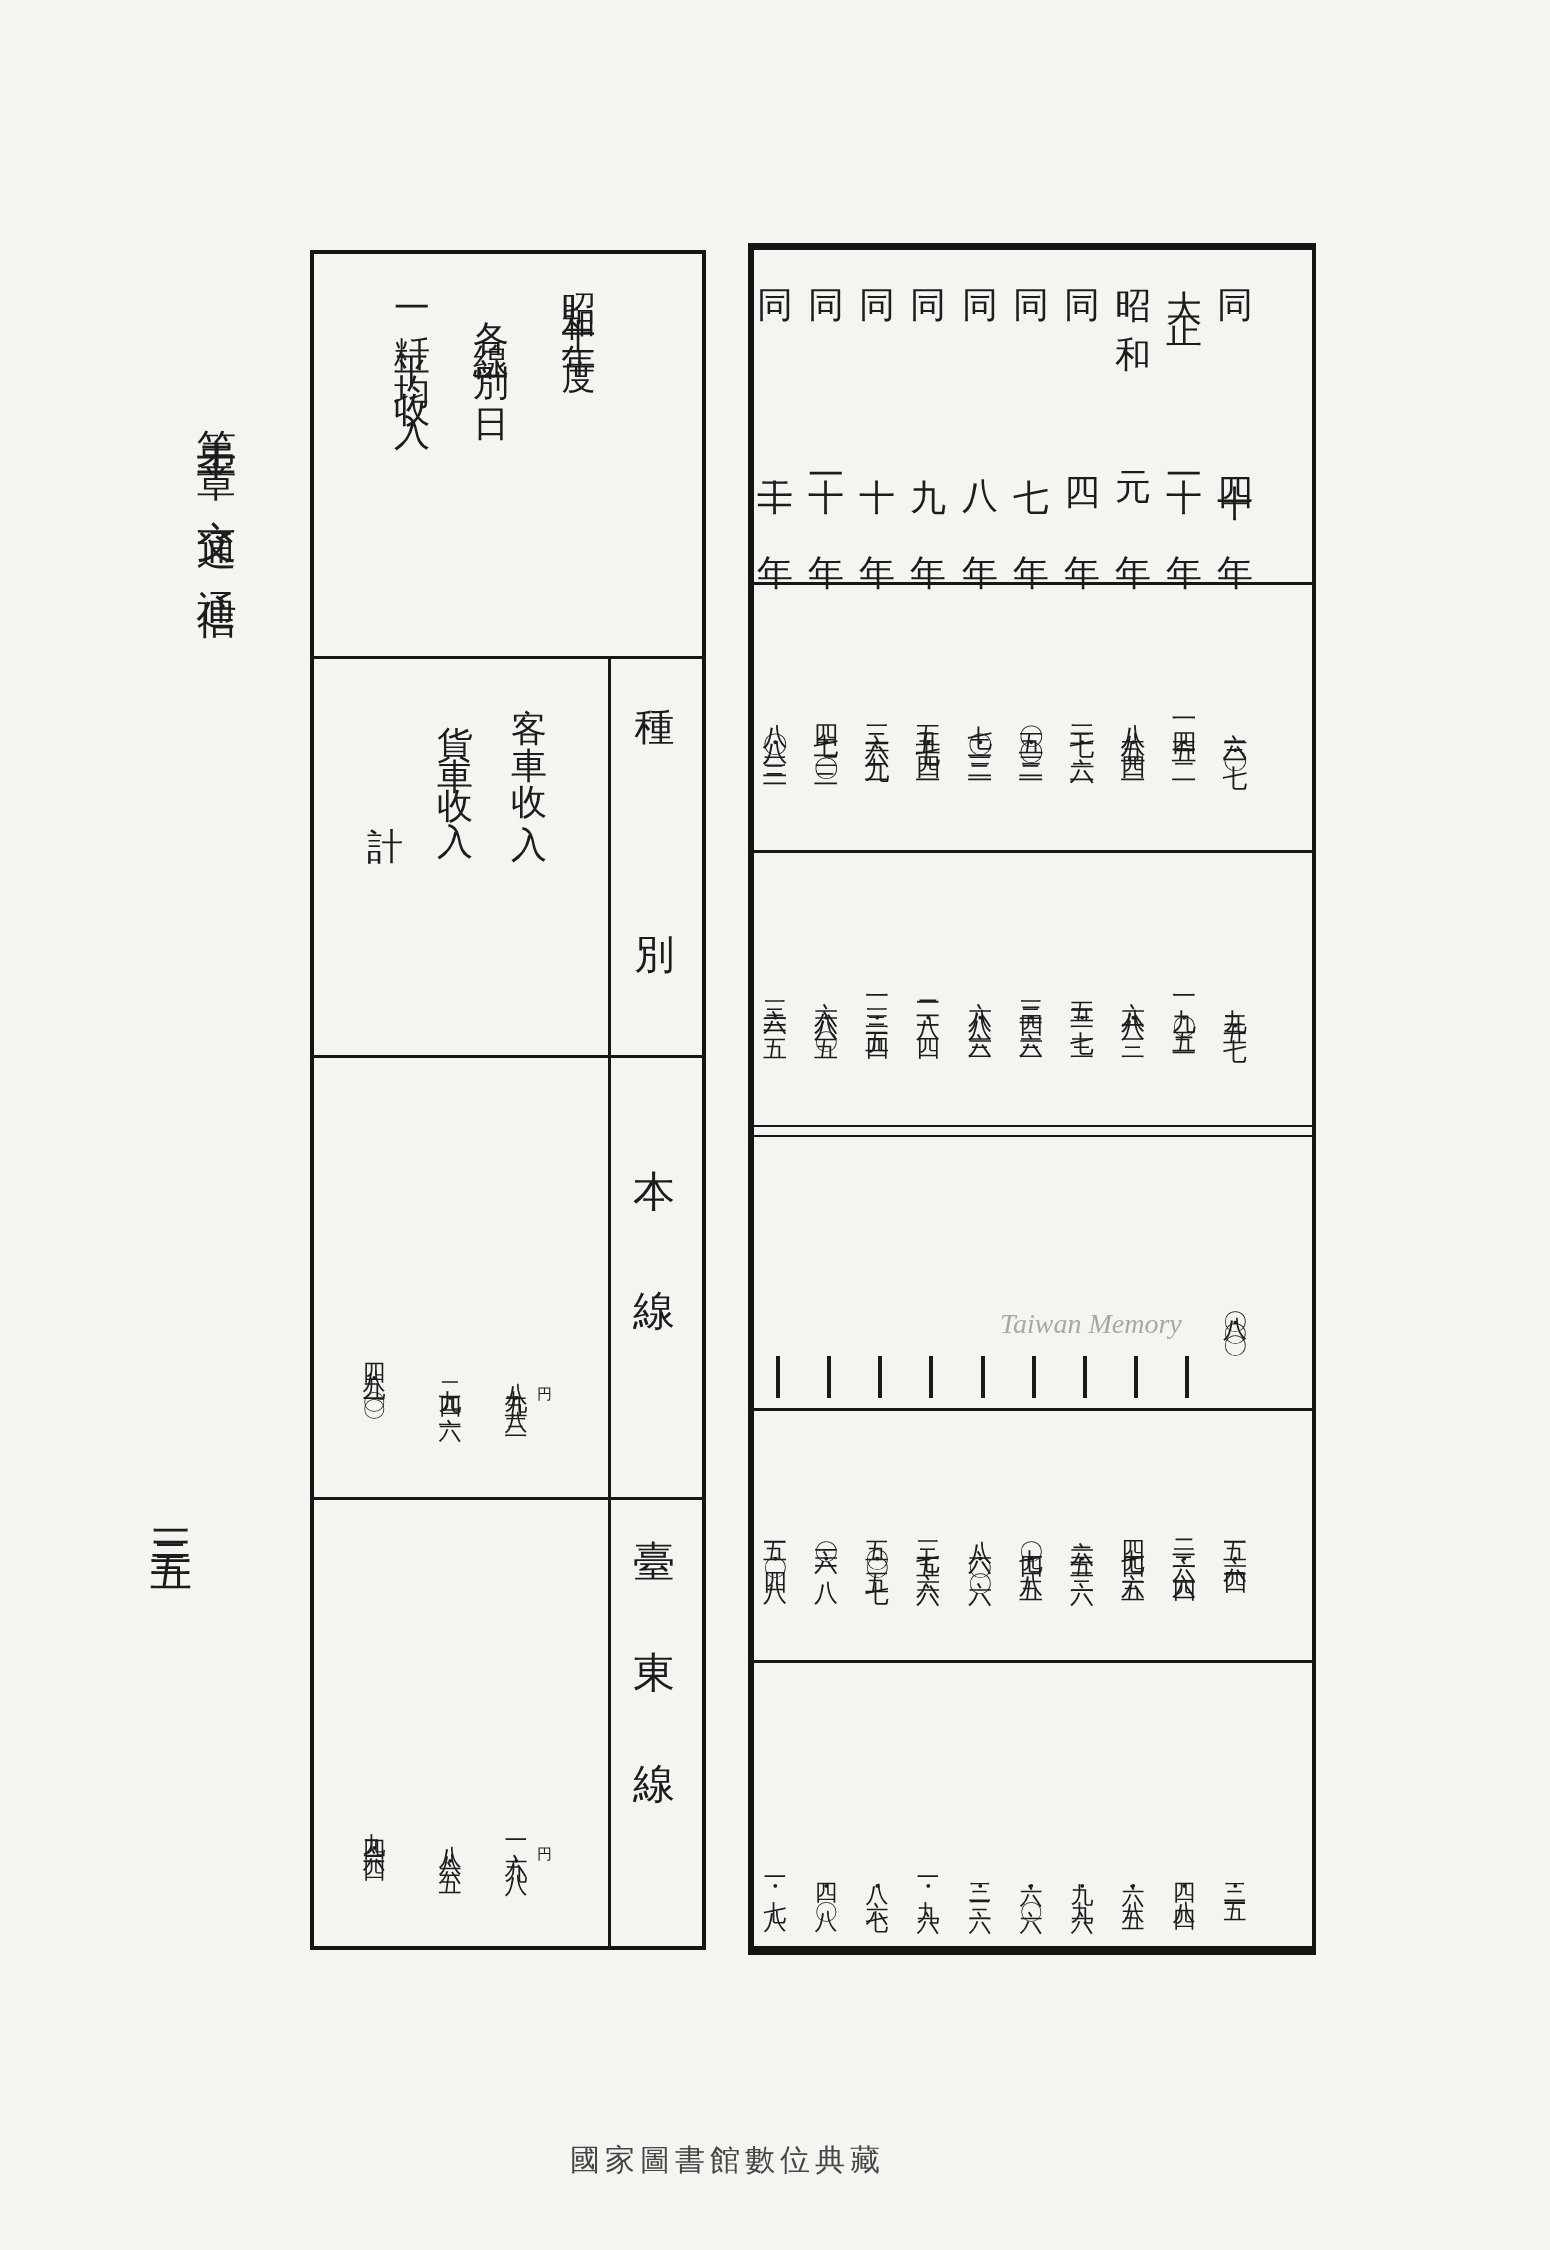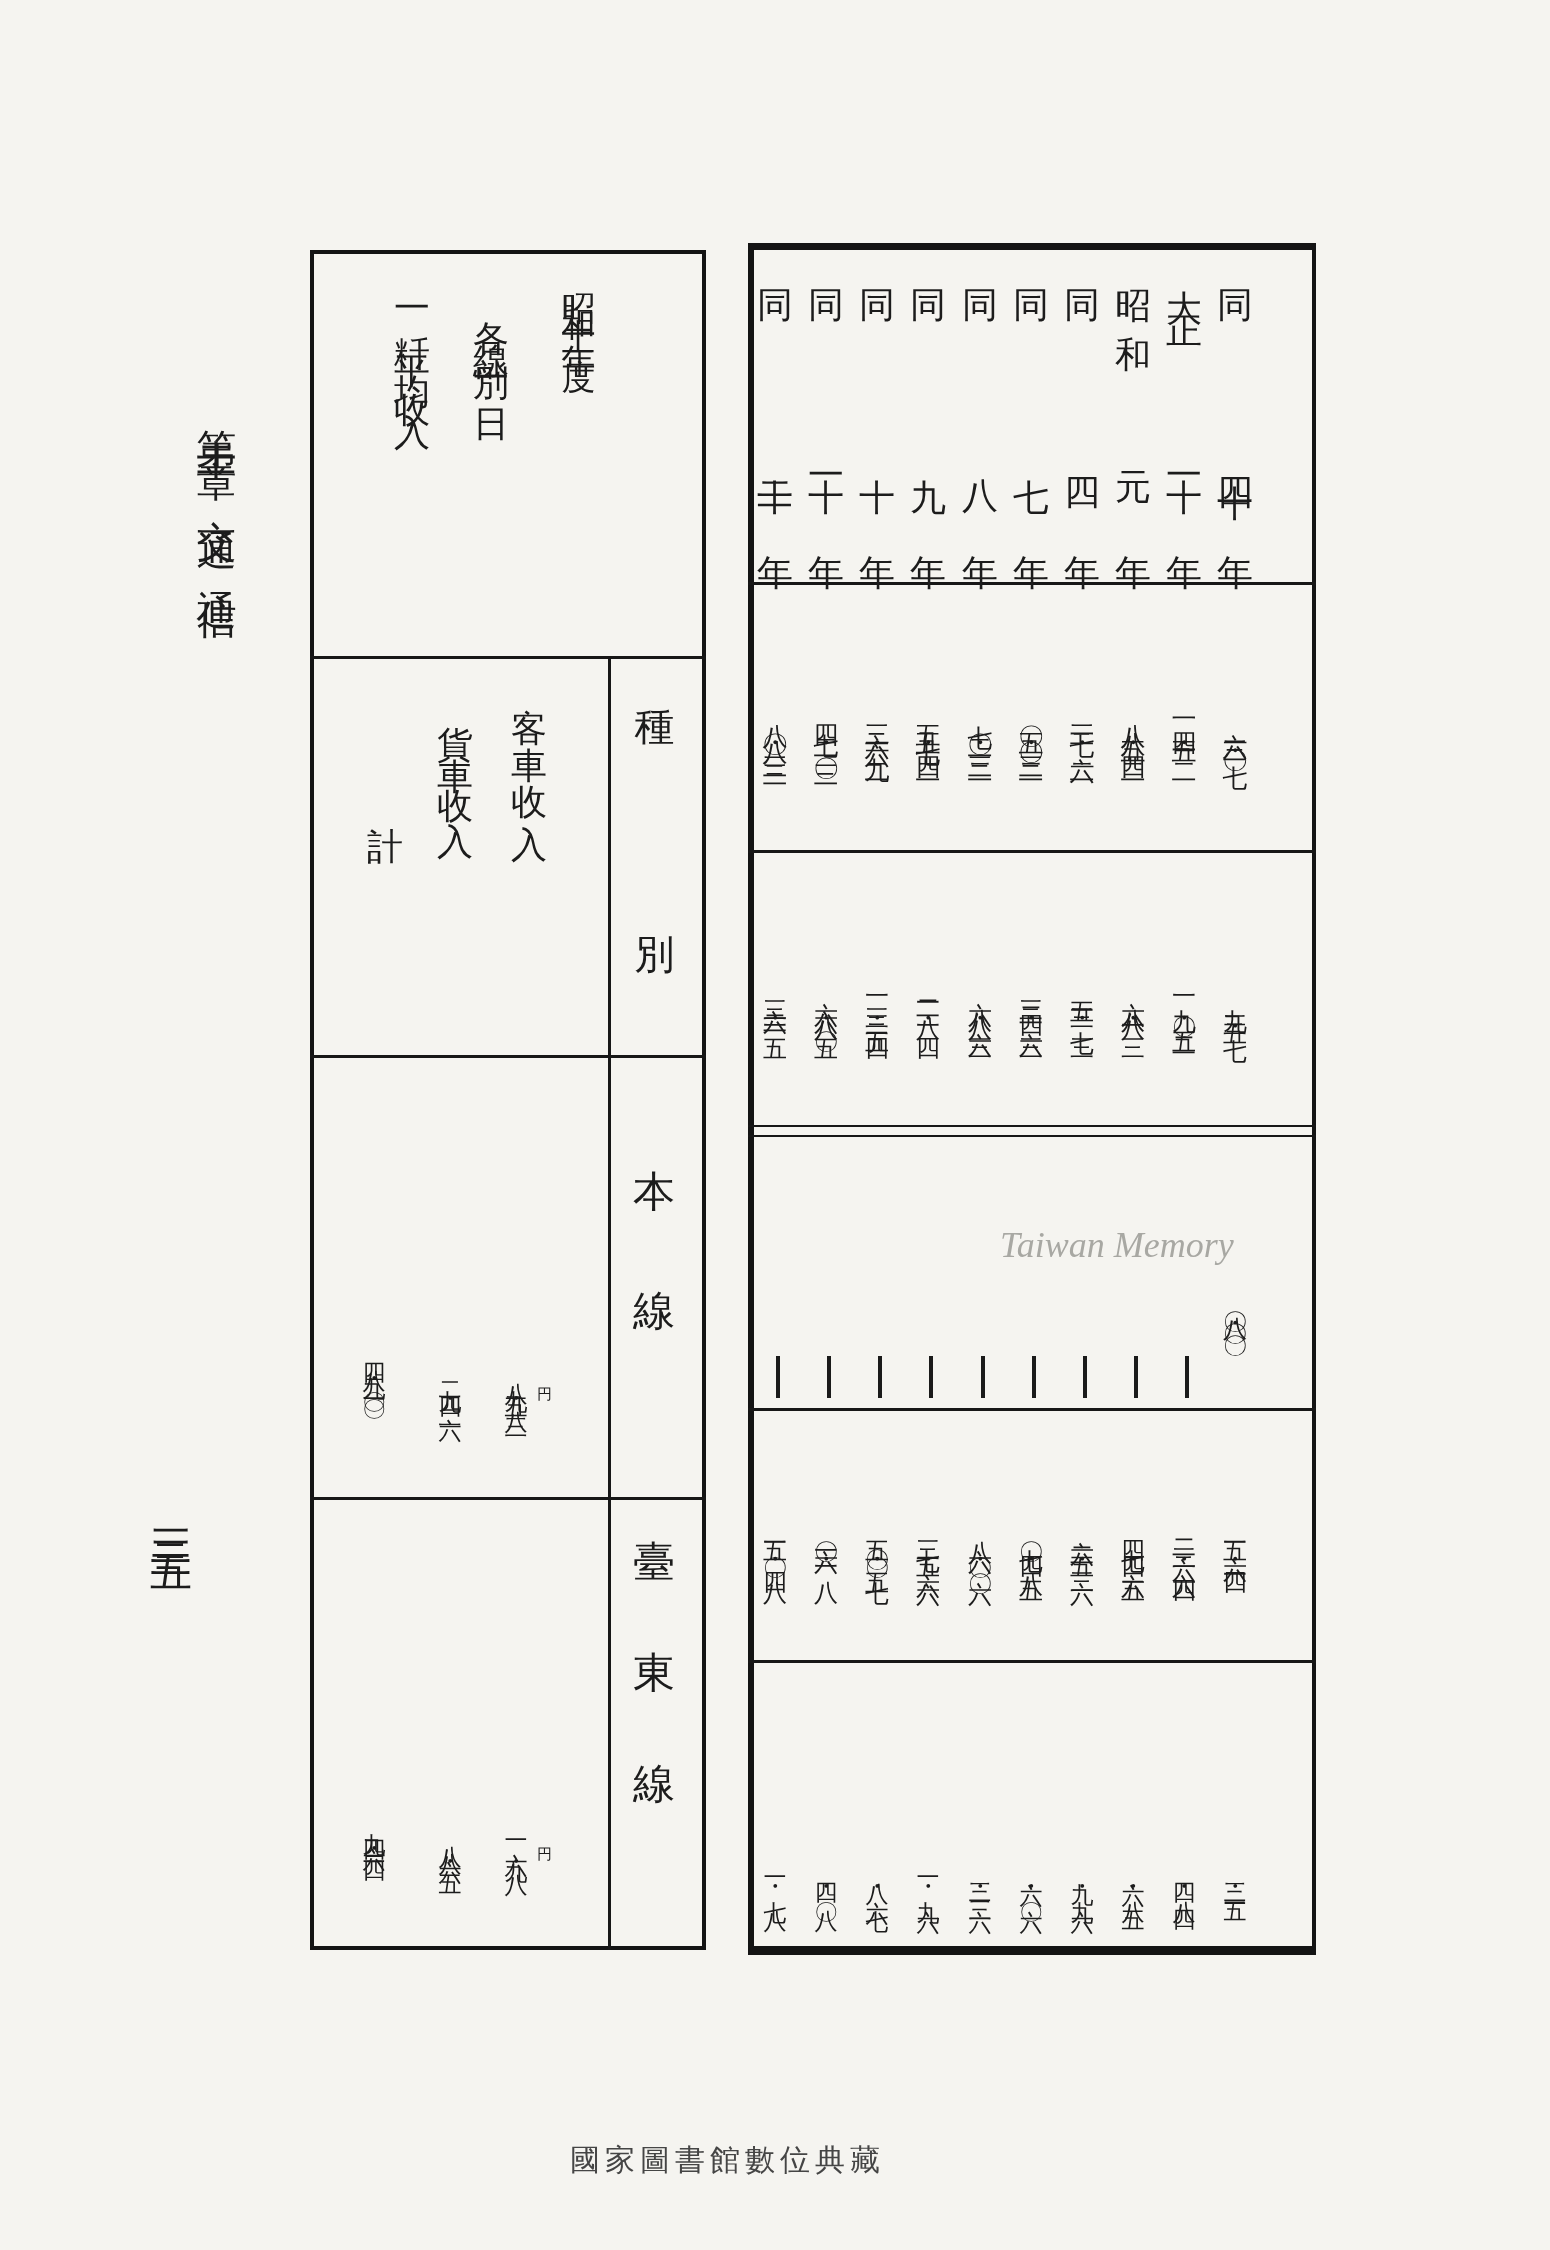--- a/index.html
+++ b/index.html
@@ -13,21 +13,21 @@
   .hline{position:absolute;background:#171717;z-index:2;}
   .vline{position:absolute;background:#171717;z-index:2;}
   .vdash{position:absolute;background:#1a1a1a;z-index:3;}
   .left-table{position:absolute;left:310px;top:250px;width:396px;height:1700px;
          box-sizing:border-box;border:4px solid #141414;z-index:1;}
   .right-table{position:absolute;left:748px;top:243px;width:568px;height:1712px;
          box-sizing:border-box;border:4px solid #141414;border-top-width:7px;border-left-width:6px;
          border-bottom-width:9px;z-index:1;}
   .wm-cjk{position:absolute;left:726px;top:1098px;font-size:138px;letter-spacing:-16px;
          font-weight:bold;opacity:.55;z-index:5;font-family:"Liberation Serif","DejaVu Serif",serif;}
-  .wm-latin{position:absolute;left:1000px;top:1224px;font-size:36px;font-style:italic;
+  .wm-latin{position:absolute;left:1000px;top:1308px;font-size:28px;font-style:italic;
          opacity:.75;z-index:5;font-family:"Liberation Serif","DejaVu Serif",serif;}
   .caption{position:absolute;left:570px;top:2140px;font-size:30px;letter-spacing:5px;
          color:#454545;z-index:3;font-family:"Liberation Serif","DejaVu Serif",serif;}
 </style>
 </head>
 <body>
 
 <div id="canvas" class="page">
   <div class="vtext" style="left:196px;top:398px;font-size:40px;letter-spacing:10px;">第十二章　交通　通信</div>
   <div class="vtext" style="left:150px;top:1497px;font-size:42px;letter-spacing:12px;">三三五</div>

